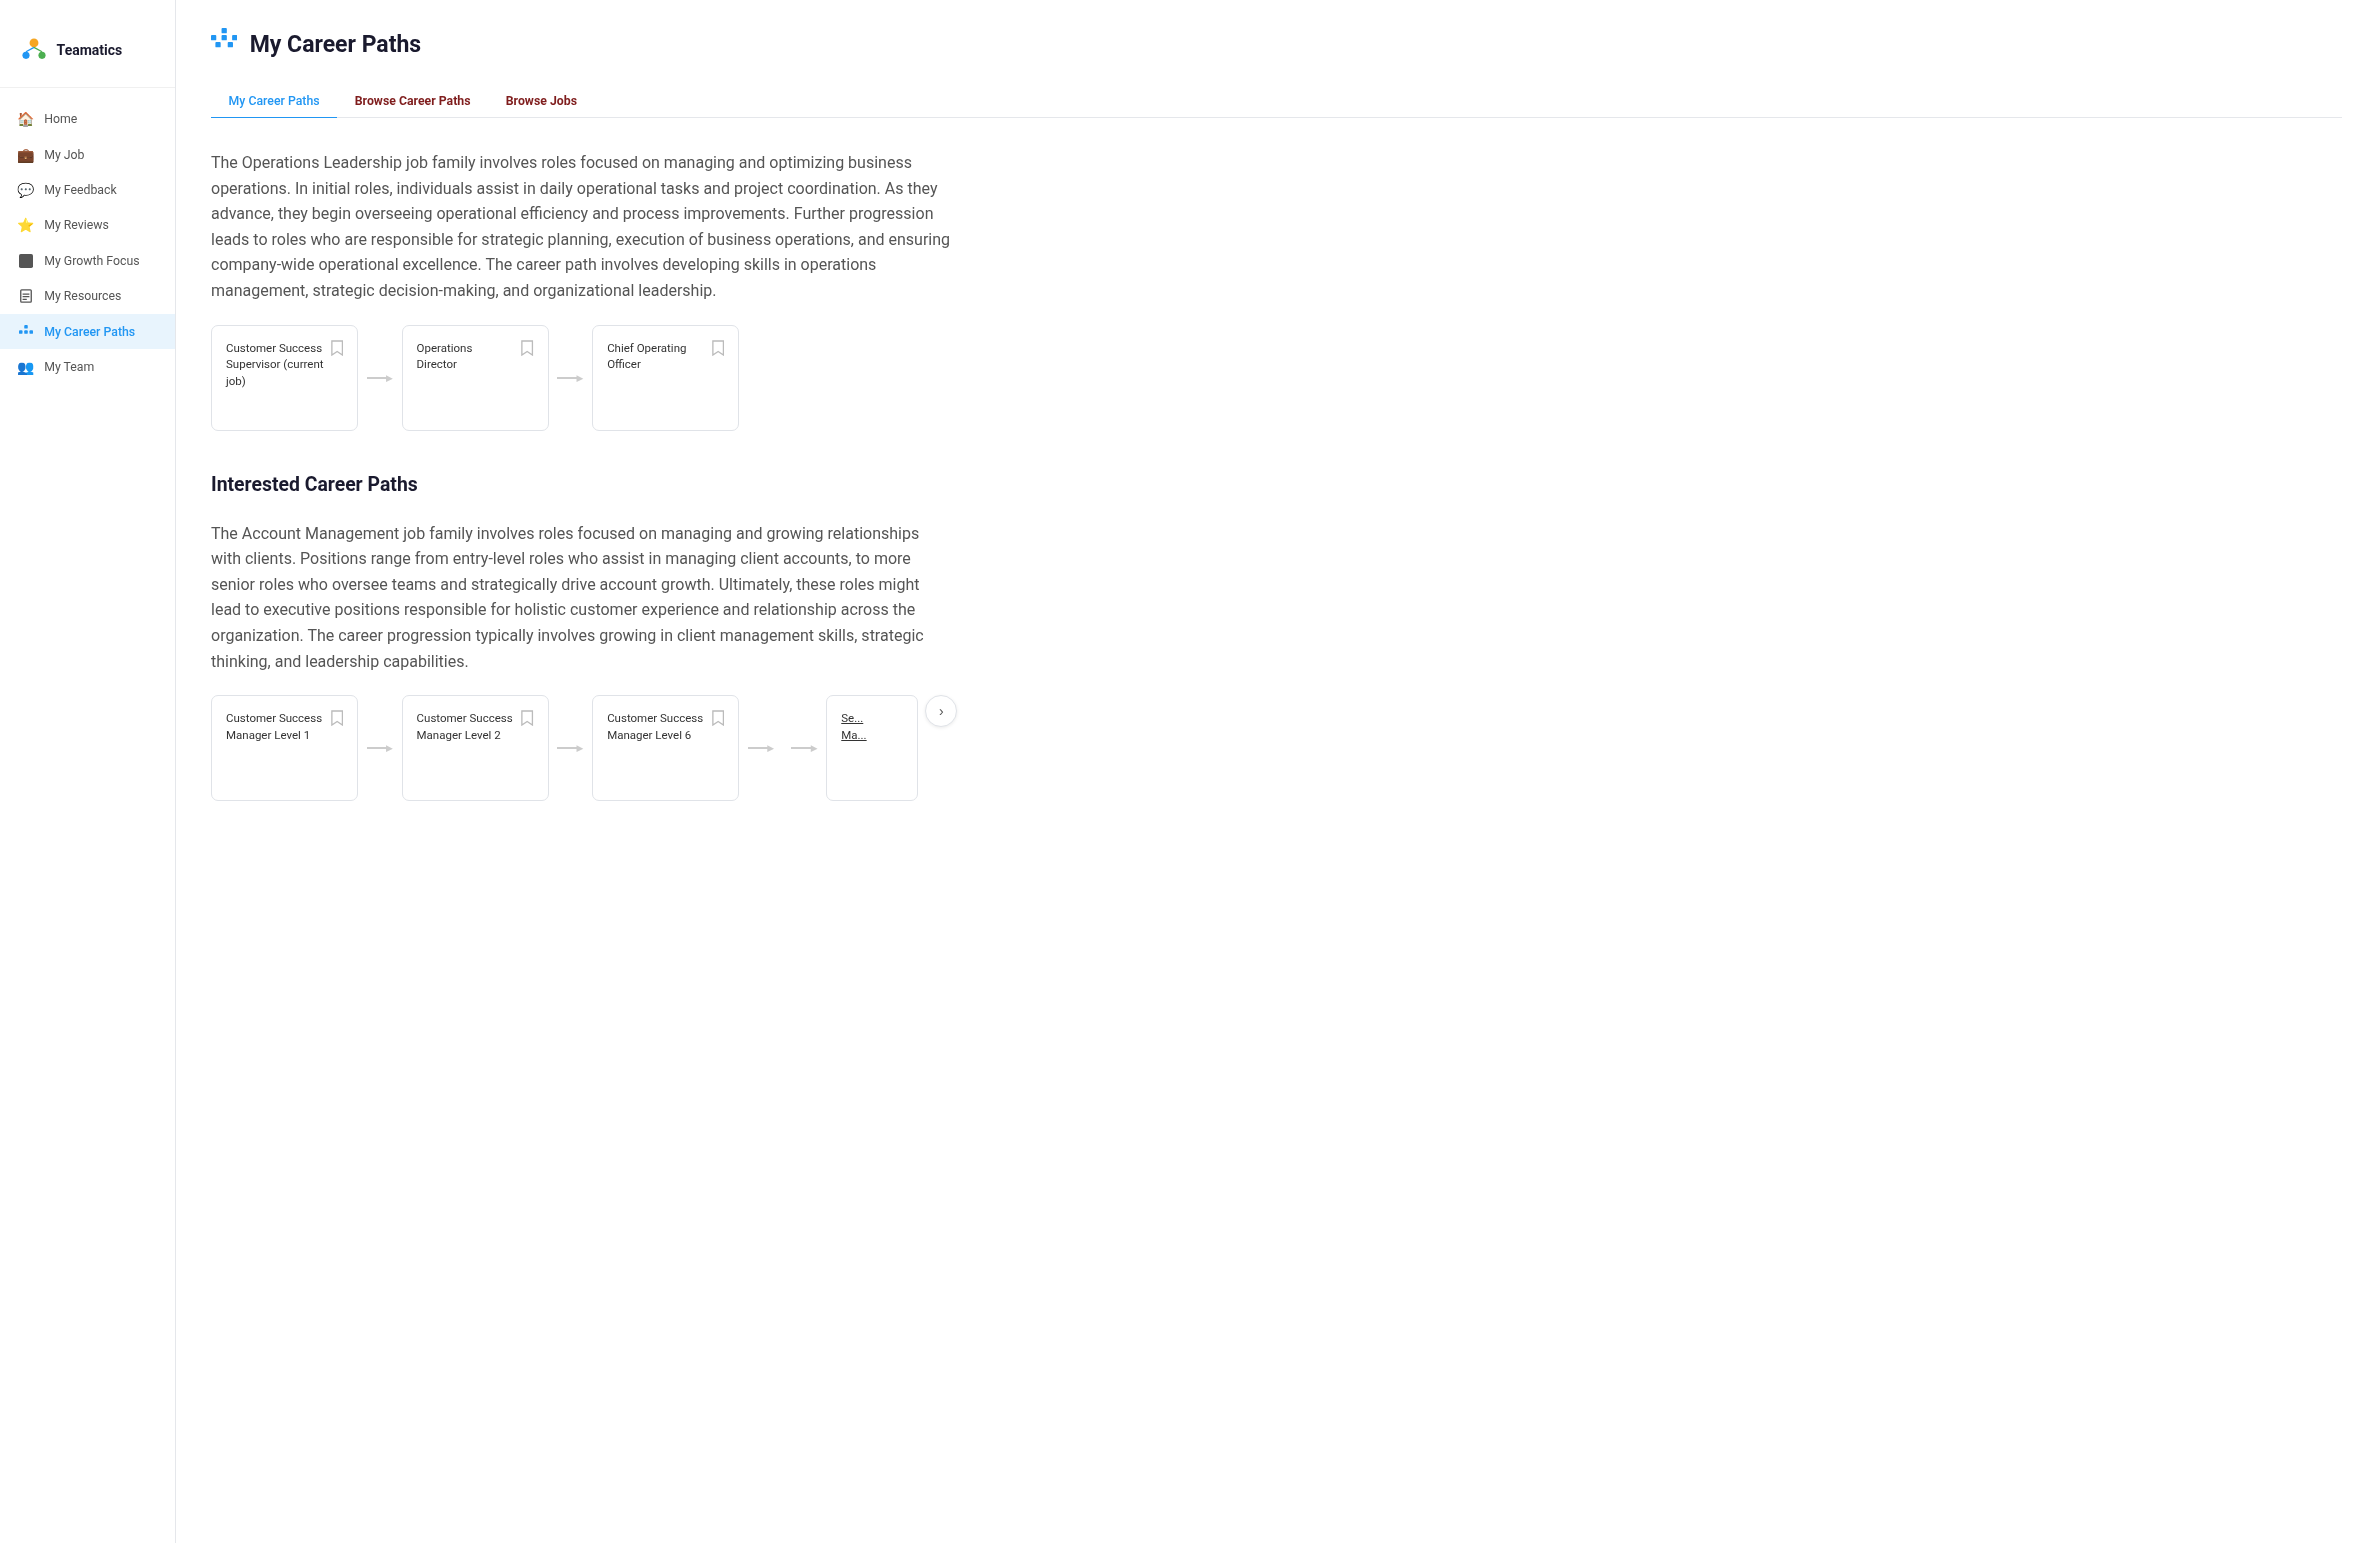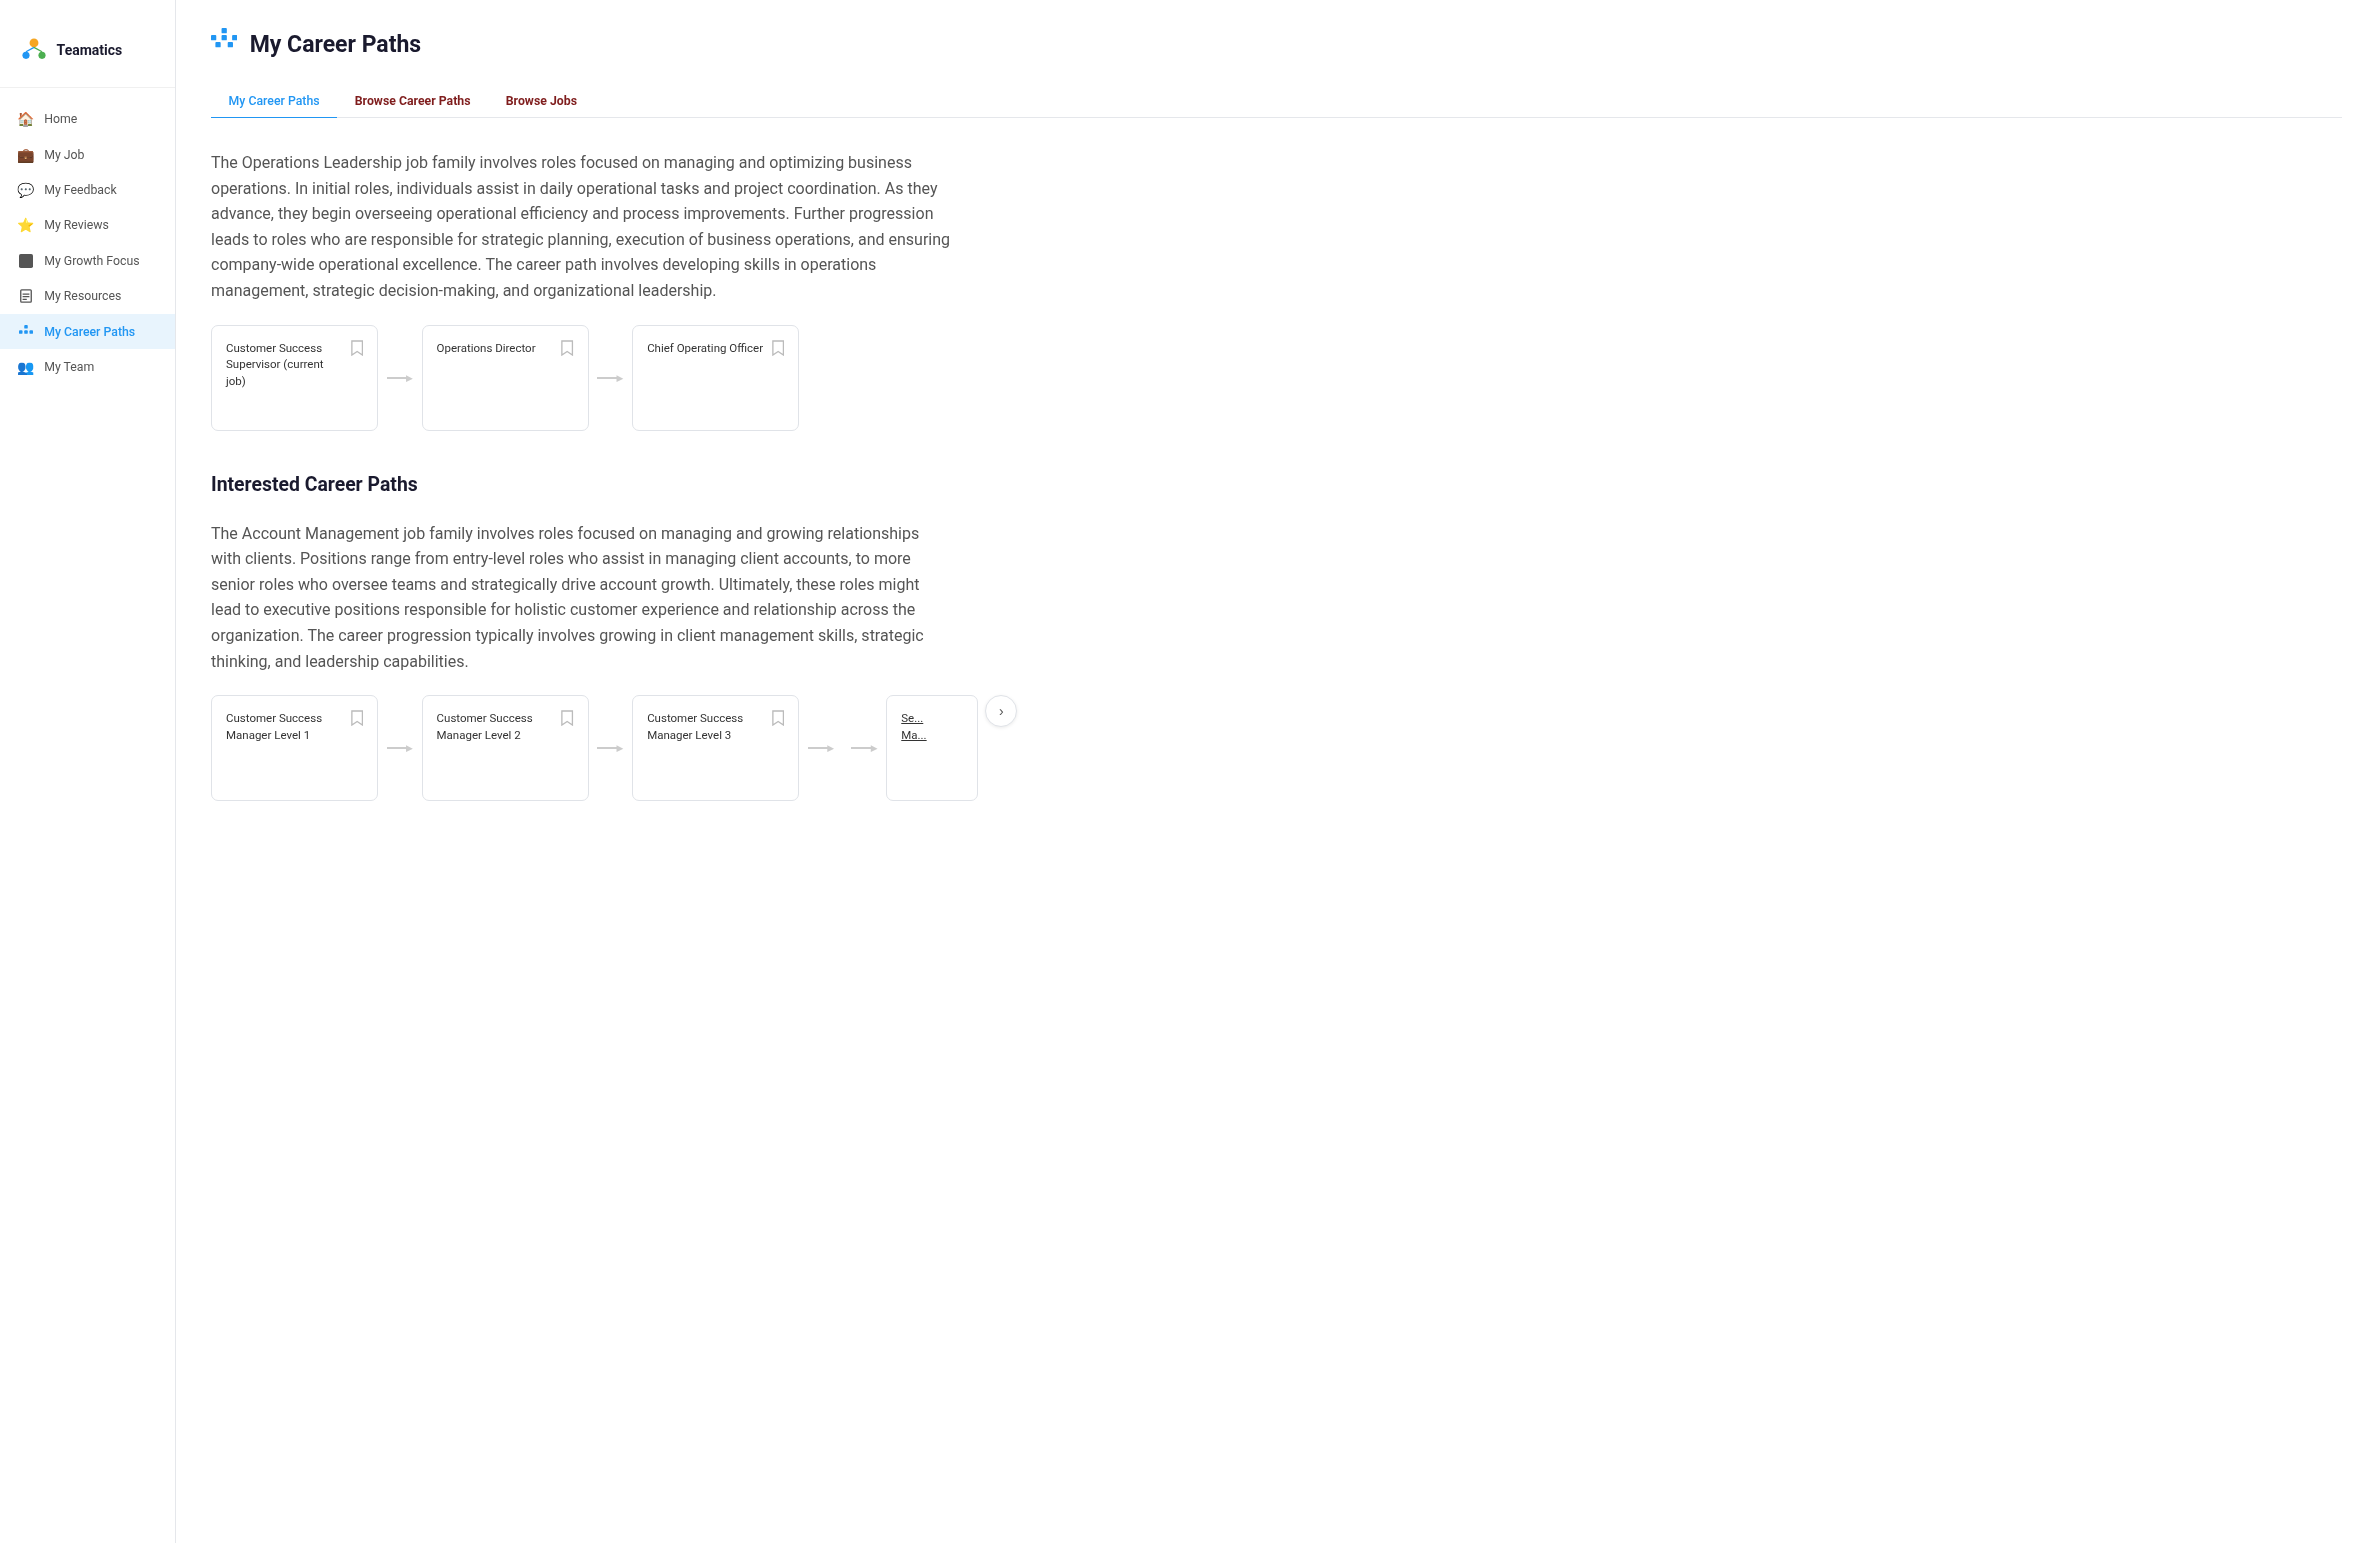--- a/index.html
+++ b/index.html
@@ -151,21 +151,21 @@
       display: flex;
       align-items: center;
       gap: 0;
       overflow: visible;
     }
     .card-wrapper {
       display: flex;
       align-items: center;
     }
     .career-card {
-      width: 167px;
+      width: 147px;
       min-height: 106px;
       border: 0.9px solid #e0e3e8;
       border-radius: 7px;
       padding: 14px;
       background: #fff;
       display: flex;
       flex-direction: column;
       justify-content: space-between;
       position: relative;
     }
@@ -417,21 +417,21 @@
                     </svg>
                 </span>
               </div>
             </div>
           </div>
           <div class="arrow-right"></div>
 
           <div class="card-wrapper">
             <div class="career-card">
               <div class="card-top">
-                <span class="card-title">Customer Success Manager Level 3</span>
+                <span class="card-title">Customer Success Manager Level 6</span>
                 <span class="card-bookmark">
                   <svg width="12.3" height="16" viewBox="0 0 14 18" fill="none">
                       <path d="M1 1h12v16l-6-4-6 4V1z" stroke="#bbb" stroke-width="1.5" fill="none"></path>
                     </svg>
                 </span>
               </div>
             </div>
           </div>
           <div class="arrow-right"></div>
 

